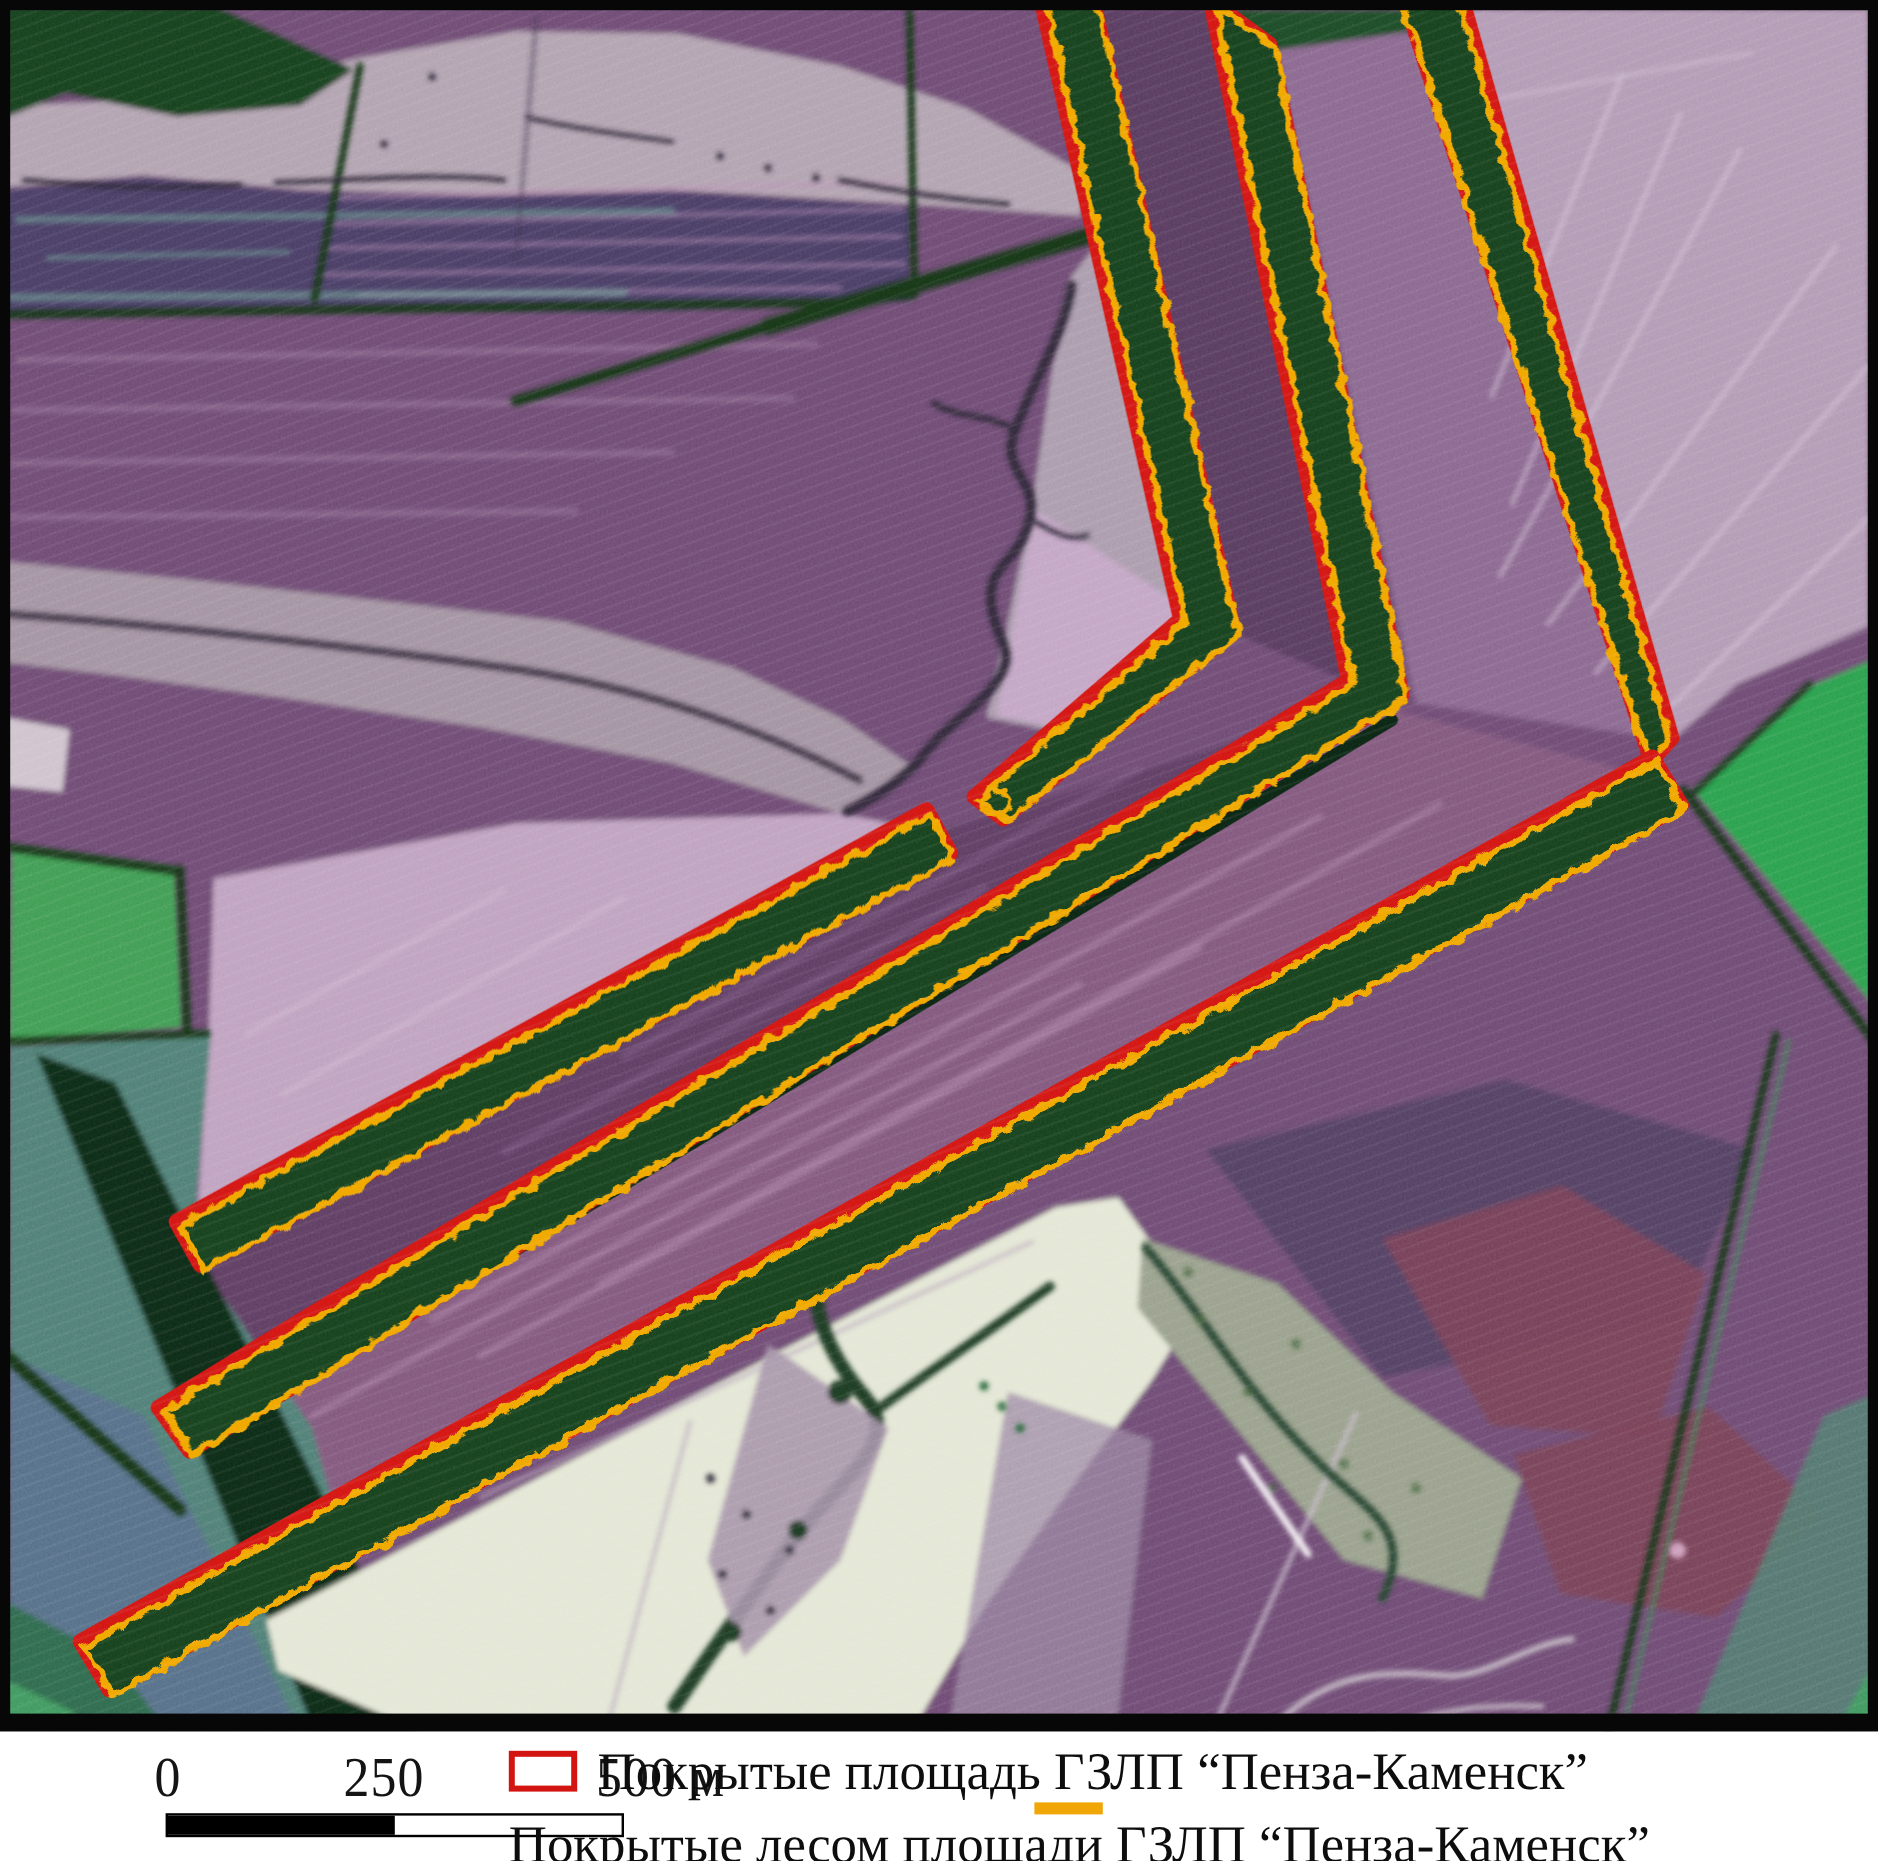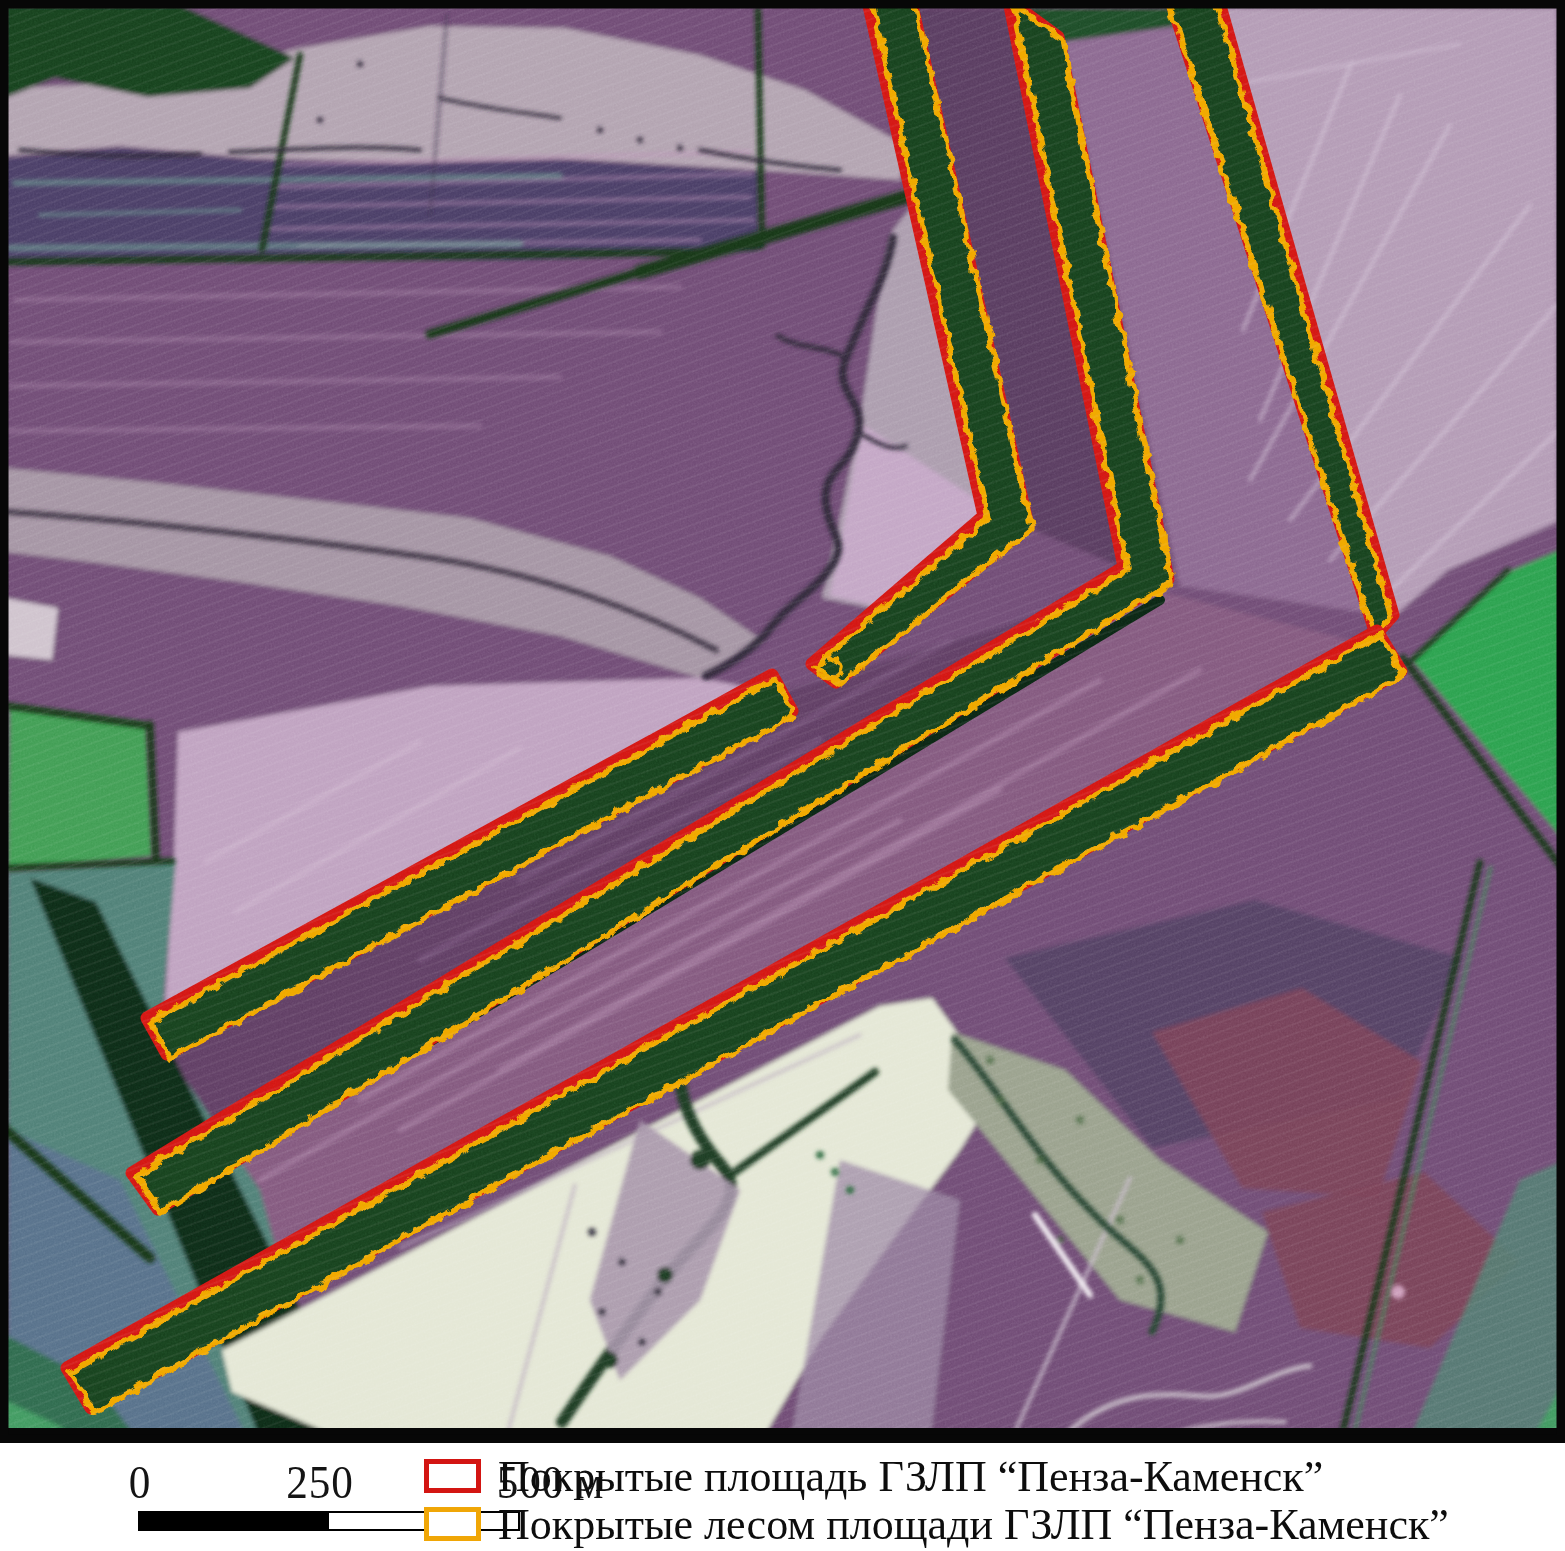--- a/index.html
+++ b/index.html
@@ -21,21 +21,21 @@
   .scaleNum{position:absolute;top:12px;font-size:47px;color:#141414;text-align:center;
             letter-spacing:1px;transform:scaleX(.92);}
   .n0{left:116px;width:48px;}
   .n250{left:250px;width:140px;}
   .n500{left:448px;width:205px;}
   .barTrack{position:absolute;left:138px;top:68px;width:382px;height:20px;border:2px solid #000;
             box-sizing:border-box;background:#ffffff;}
   .barFill{position:absolute;left:0;top:0;width:50%;height:100%;background:#000;}
   .legendItems{position:absolute;left:424px;top:0;width:1141px;height:108px;}
   .legendItem{position:absolute;left:0;height:44px;display:flex;align-items:center;}
-  .li1{top:11px;} .li2{top:59px;}
+  .li1{top:11px;} .li2{top:59px;flex-direction:column;}
   .swatch{display:inline-block;width:57px;height:34px;box-sizing:border-box;background:#fff;margin-right:17px;}
   .swRed{border:5px solid var(--project_red,#c9201d);}
   .swYellow{border:5px solid var(--forest_yellow,#eda913);}
   .legendLabel{font-size:44px;color:#0d0d0d;white-space:nowrap;}
 </style>
 </head>
 <body>
 
 <div class="page">
 

